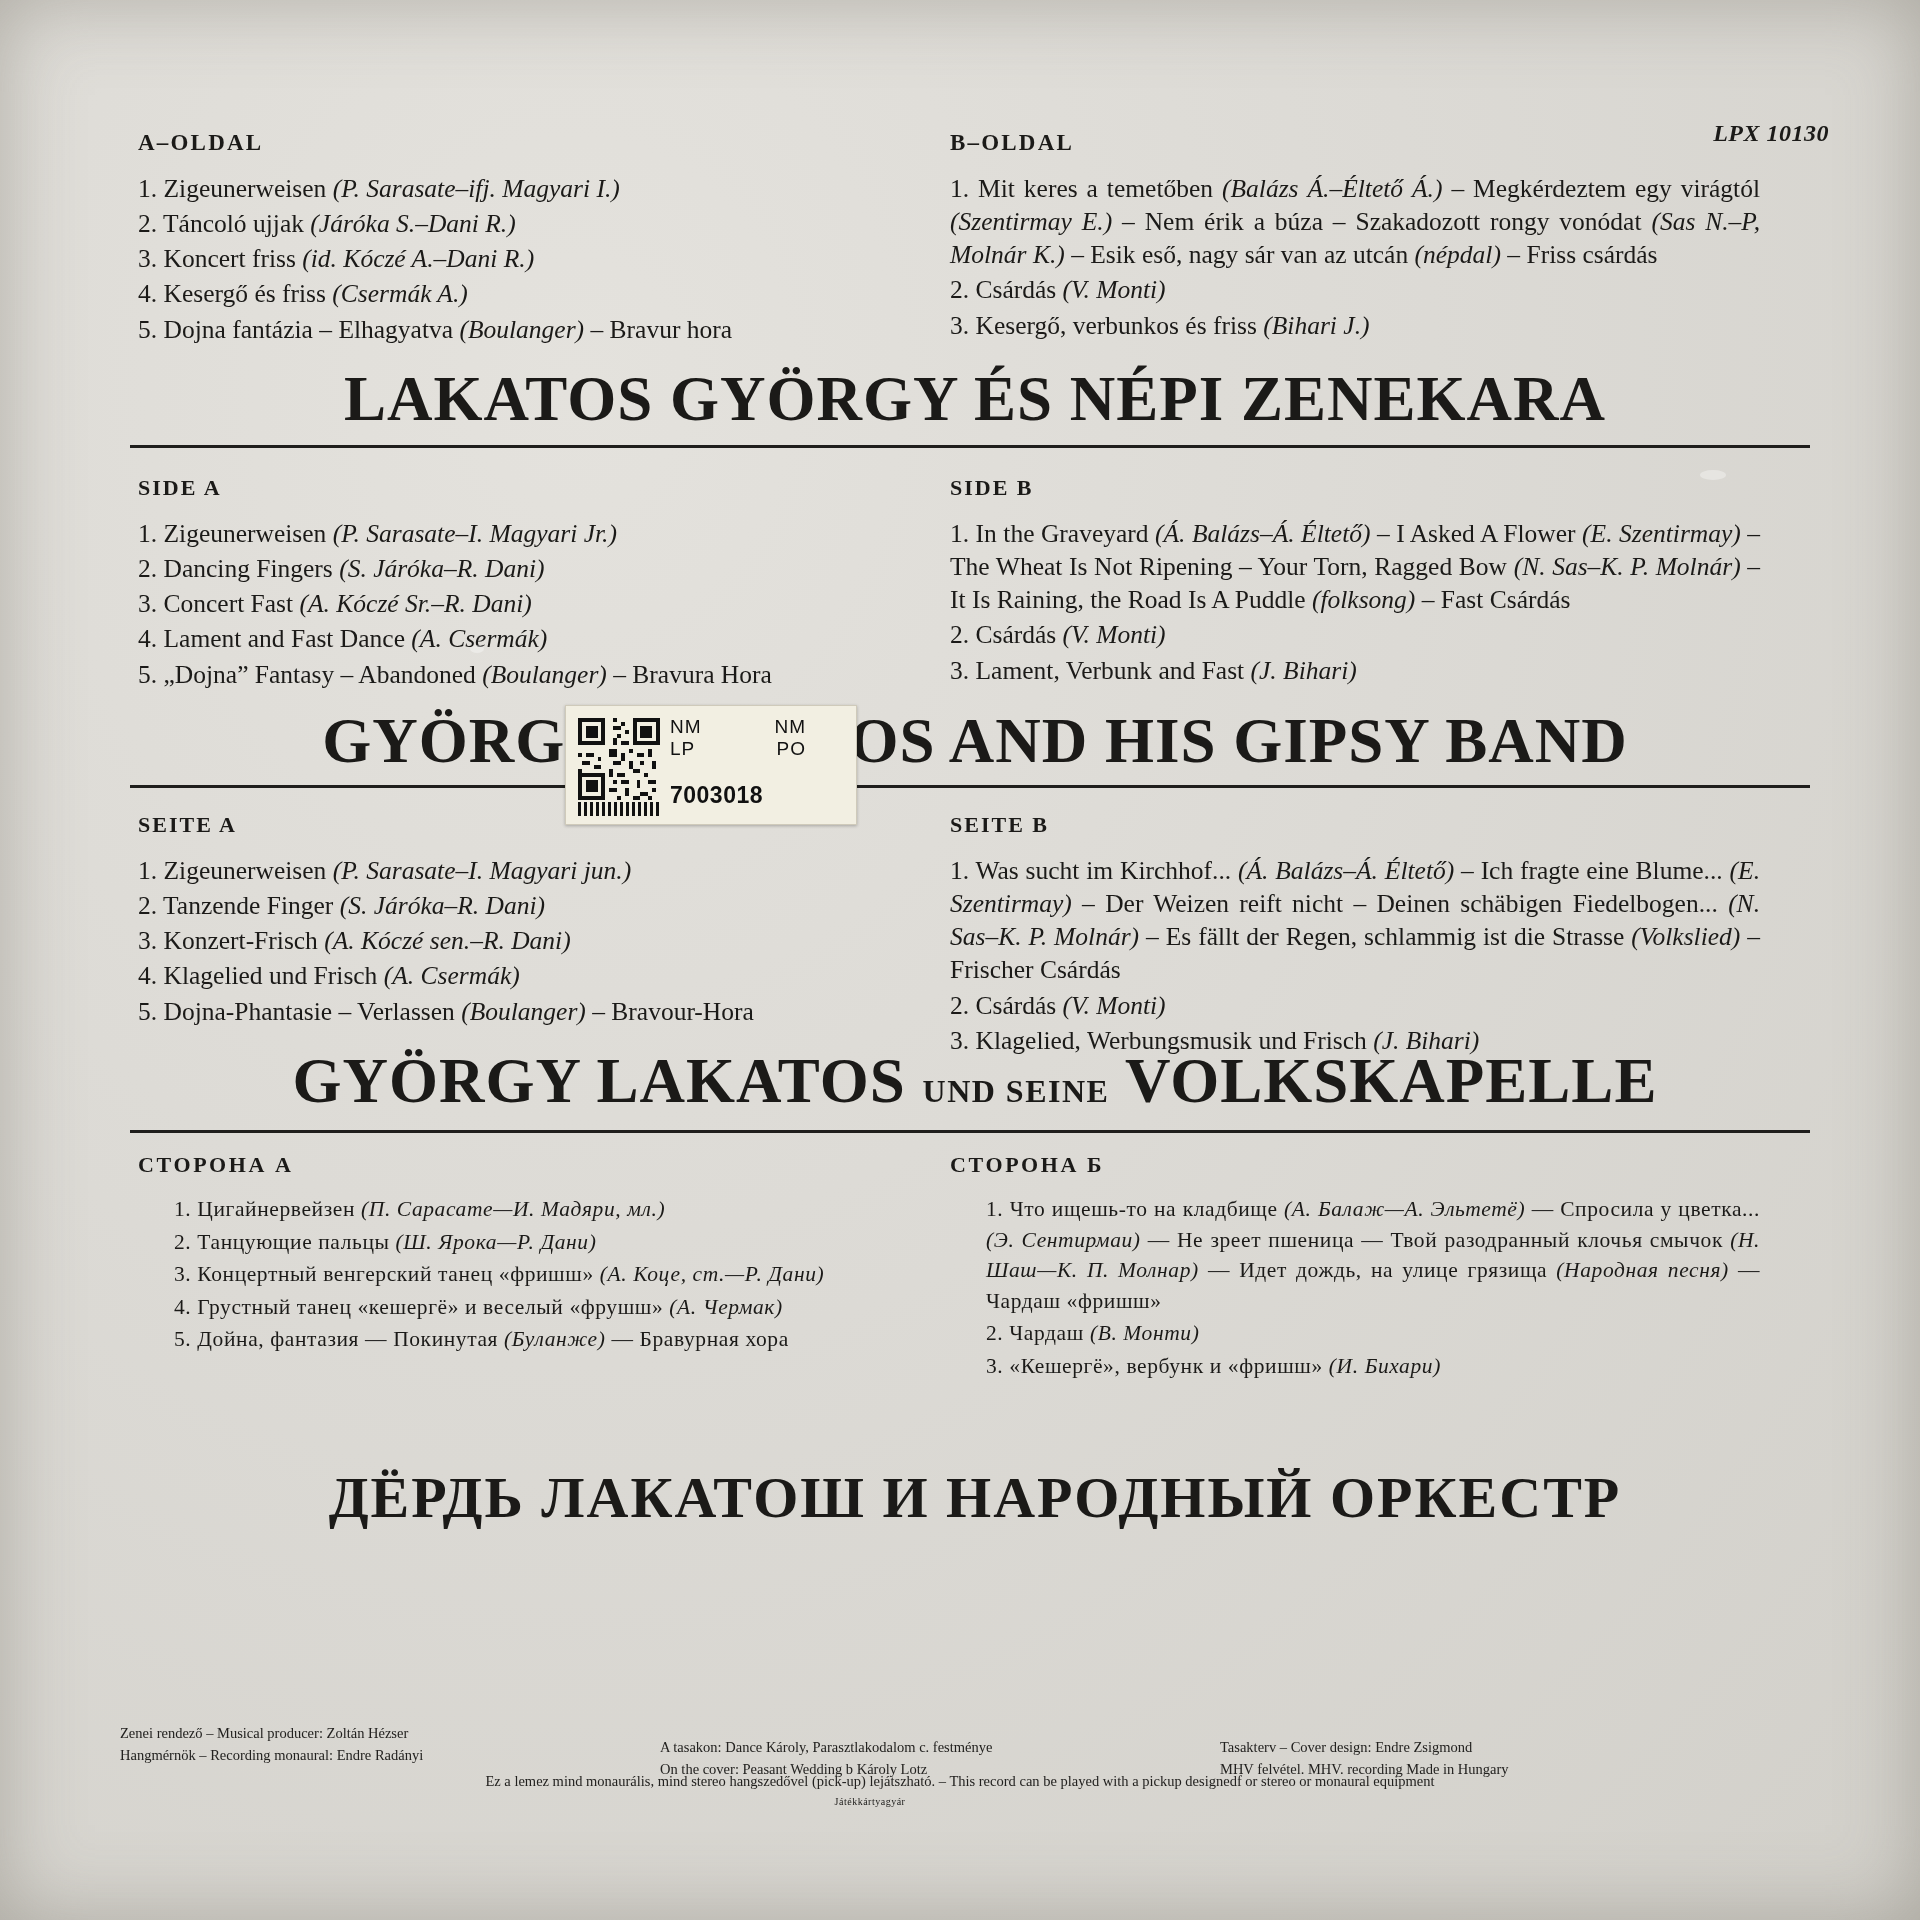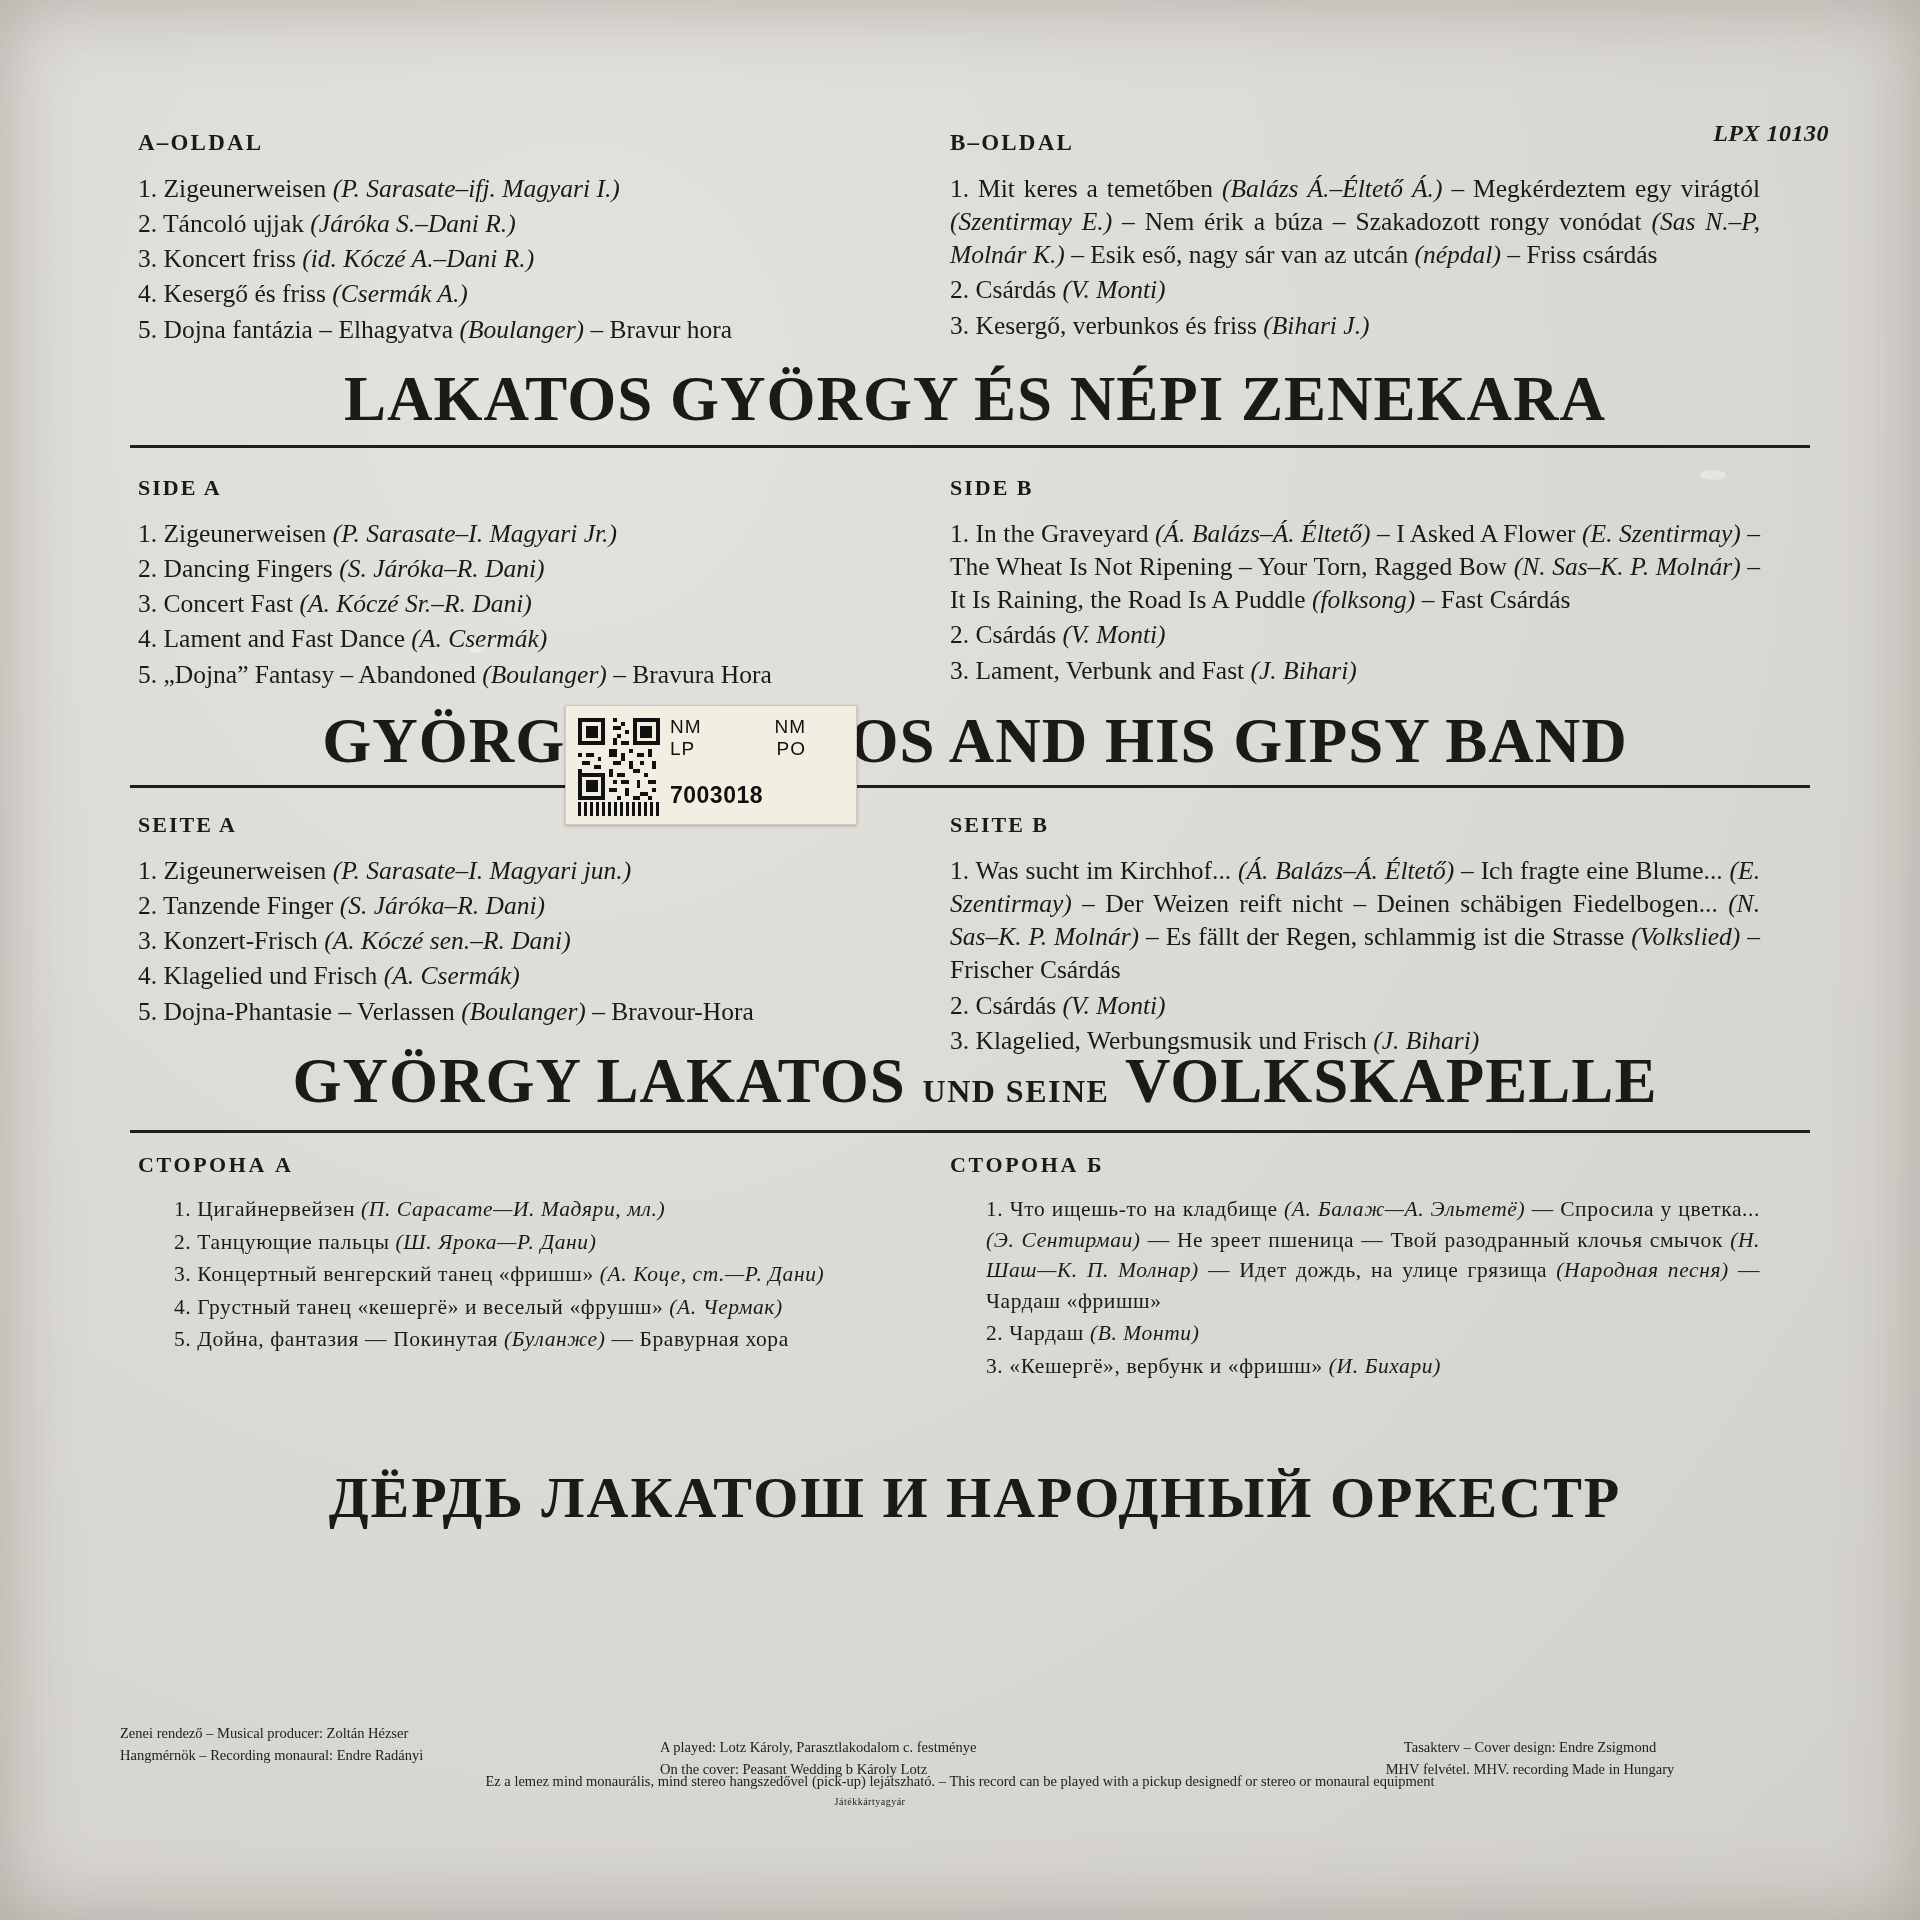--- a/index.html
+++ b/index.html
@@ -55,21 +55,21 @@
     position:absolute;width:100%;text-align:center;
     font-size:58px;letter-spacing:2px;font-weight:700;white-space:nowrap;
   }
   
   .credits{
     position:absolute;left:0;top:1610px;width:1730px;
     font-size:14.5px;line-height:1.55;color:#22211f;
   }
   .credits .c1{position:absolute;left:10px;top:12px;width:430px;}
   .credits .c2{position:absolute;left:550px;top:26px;width:460px;text-align:left;}
-  .credits .c3{position:absolute;left:1110px;top:26px;width:620px;text-align:center;}
+  .credits .c3{position:absolute;left:1110px;top:26px;width:620px;text-align:left;}
   .credits .c4{position:absolute;left:250px;top:60px;width:1200px;text-align:center;}
   .credits .c5{position:absolute;left:560px;top:84px;width:400px;text-align:center;font-size:10px;letter-spacing:.5px;}
   
   .sticker{
     position:absolute;left:565px;top:705px;width:250px;height:118px;
     background:#f2efe2;border:1px solid #cfcaba;
     box-shadow:0 1px 3px rgba(0,0,0,.25);
     padding-left:40px;
   }
   .sticker .qr{
@@ -200,21 +200,21 @@
       </div>
     </div>
     <div class="ru-title" style="top:1364px;">ДЁРДЬ ЛАКАТОШ И НАРОДНЫЙ ОРКЕСТР</div>
 
     <div class="credits">
       <div class="c1">
         <div>Zenei rendező – Musical producer: Zoltán Hézser</div>
         <div>Hangmérnök – Recording monaural: Endre Radányi</div>
       </div>
       <div class="c2">
-        <div>A played: Lotz Károly, Parasztlakodalom c. festménye</div>
+        <div>A tasakon: Dance Károly, Parasztlakodalom c. festménye</div>
         <div>On the cover: Peasant Wedding b  Károly Lotz</div>
       </div>
       <div class="c3">
         <div>Tasakterv – Cover design: Endre Zsigmond</div>
         <div>MHV felvétel. MHV. recording Made in Hungary</div>
       </div>
       <div class="c4">Ez a lemez mind monaurális, mind stereo hangszedővel (pick-up) lejátszható. – This record can be played  with a pickup designedf or stereo or monaural  equipment</div>
       <div class="c5">Játékkártyagyár</div>
     </div>
 

